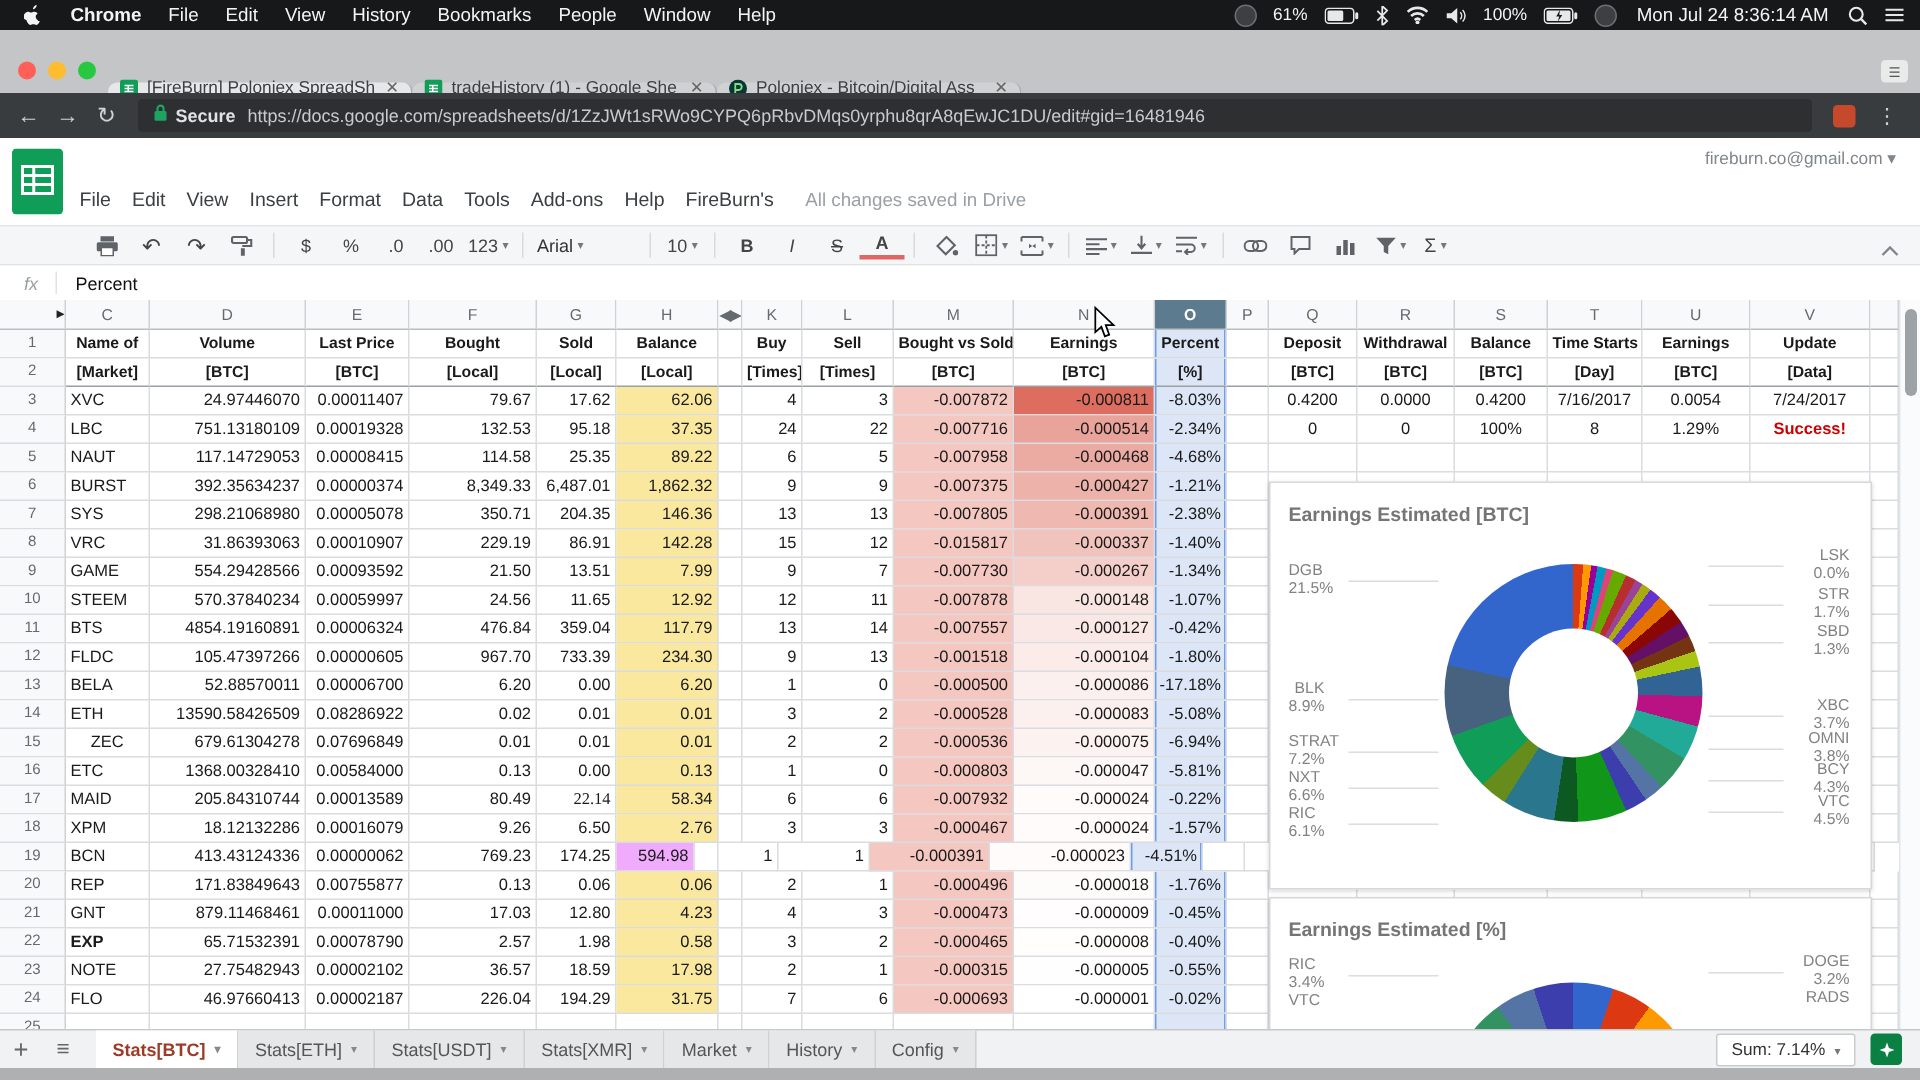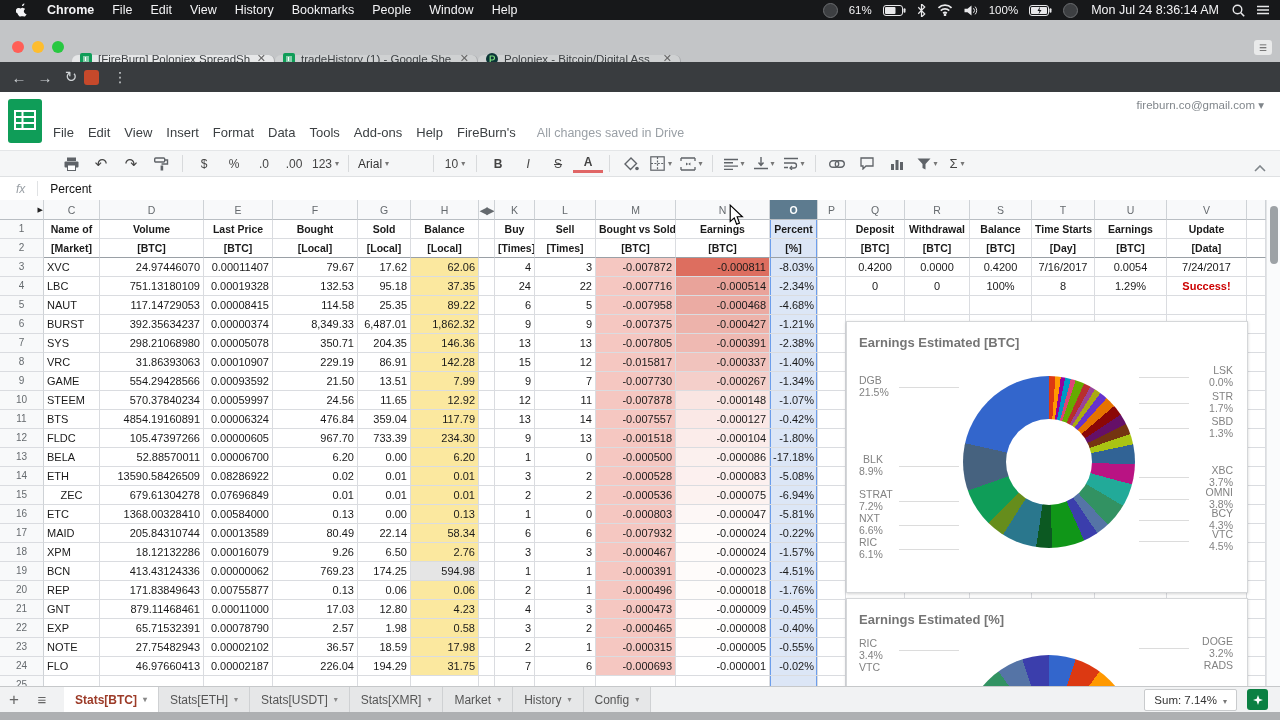--- a/index.html
+++ b/index.html
@@ -242,20 +242,30 @@
           <span class="btab-x">✕</span>
         </div>
       </div>
     <div id="tabov">☰</div>
   </div>
 
   <div id="omnibox">
     <span class="nav-ic" style="margin-left:6px;">←</span>
     <span class="nav-ic">→</span>
     <span class="nav-ic">↻</span>
+    <div id="urlpill">
+      <span>
+        <svg width="10" height="12" viewBox="0 0 10 12">
+            <rect x="1" y="5" width="8" height="6.5" rx="1" fill="#1da462"></rect>
+            <path d="M3 5 V3.4 a2 2 0 0 1 4 0 V5" stroke="#1da462" stroke-width="1.4" fill="none"></path>
+          </svg>
+      </span>
+      <span class="secure">Secure</span>
+      <span class="url">https://docs.google.com/spreadsheets/d/1ZzJWt1sRWo9CYPQ6pRbvDMqs0yrphu8qrA8qEwJC1DU/edit#gid=16481946</span>
+    </div>
     <span class="ext-ic"></span>
     <span class="more-ic">⋮</span>
   </div>
 
   <div id="appheader">
     <span id="sheetslogo">
       <svg width="34" height="44" viewBox="0 0 34 44">
           <rect width="34" height="44" rx="3" fill="#0f9d58"></rect>
           <rect x="7" y="12" width="20" height="18" fill="none" stroke="#fff" stroke-width="2"></rect>
           <path d="M7 18 h20 M7 24 h20 M14.5 12 v18" stroke="#fff" stroke-width="2"></path>
@@ -777,21 +787,21 @@
         <div class="gcell ac" style="width: 72px;"></div>
         <div class="gcell ac" style="width: 80px;"></div>
         <div class="gcell ac" style="width: 19px;"></div>
       </div>
       <div class="grow">
         <div class="gcell rownum" style="width: 44px;">17</div>
         <div class="gcell al" style="width: 56px;">MAID</div>
         <div class="gcell ar" style="width: 104px;">205.84310744</div>
         <div class="gcell ar" style="width: 69px;">0.00013589</div>
         <div class="gcell ar" style="width: 85px;">80.49</div>
-        <div class="gcell ar" style="width: 53px;">22.14</div>
+        <div class="gcell ar" style="width: 53px; font-family: Liberation Serif, serif;">22.14</div>
         <div class="gcell ar" style="width: 68px; background: rgb(251, 232, 159);">58.34</div>
         <div class="gcell ar" style="width: 16px;"></div>
         <div class="gcell ar" style="width: 40px;">6</div>
         <div class="gcell ar" style="width: 61px;">6</div>
         <div class="gcell ar" style="width: 80px; background: rgb(245, 199, 193);">-0.007932</div>
         <div class="gcell ar" style="width: 94px; background: rgb(254, 251, 250);">-0.000024</div>
         <div class="gcell ar osel" style="width: 48px;">-0.22%</div>
         <div class="gcell ar" style="width: 28px;"></div>
         <div class="gcell ac" style="width: 59px;"></div>
         <div class="gcell ac" style="width: 65px;"></div>
@@ -824,21 +834,21 @@
         <div class="gcell ac" style="width: 80px;"></div>
         <div class="gcell ac" style="width: 19px;"></div>
       </div>
       <div class="grow">
         <div class="gcell rownum" style="width: 44px;">19</div>
         <div class="gcell al" style="width: 56px;">BCN</div>
         <div class="gcell ar" style="width: 104px;">413.43124336</div>
         <div class="gcell ar" style="width: 69px;">0.00000062</div>
         <div class="gcell ar" style="width: 85px;">769.23</div>
         <div class="gcell ar" style="width: 53px;">174.25</div>
-        <div class="gcell ar" style="width: 68px; background: #e5e5e5;">594.98</div>
+        <div class="gcell ar" style="width: 52px; background: #f0abfc;">594.98</div>
         <div class="gcell ar" style="width: 16px;"></div>
         <div class="gcell ar" style="width: 40px;">1</div>
         <div class="gcell ar" style="width: 61px;">1</div>
         <div class="gcell ar" style="width: 80px; background: rgb(245, 199, 193);">-0.000391</div>
         <div class="gcell ar" style="width: 94px; background: rgb(254, 251, 250);">-0.000023</div>
         <div class="gcell ar osel" style="width: 48px;">-4.51%</div>
         <div class="gcell ar" style="width: 28px;"></div>
         <div class="gcell ac" style="width: 59px;"></div>
         <div class="gcell ac" style="width: 65px;"></div>
         <div class="gcell ac" style="width: 62px;"></div>
@@ -888,21 +898,21 @@
         <div class="gcell ac" style="width: 59px;"></div>
         <div class="gcell ac" style="width: 65px;"></div>
         <div class="gcell ac" style="width: 62px;"></div>
         <div class="gcell ac" style="width: 63px;"></div>
         <div class="gcell ac" style="width: 72px;"></div>
         <div class="gcell ac" style="width: 80px;"></div>
         <div class="gcell ac" style="width: 19px;"></div>
       </div>
       <div class="grow">
         <div class="gcell rownum" style="width: 44px;">22</div>
-        <div class="gcell al" style="width: 56px;">EXP</div>
+        <div class="gcell al" style="width: 56px; font-weight: bold;">EXP</div>
         <div class="gcell ar" style="width: 104px;">65.71532391</div>
         <div class="gcell ar" style="width: 69px;">0.00078790</div>
         <div class="gcell ar" style="width: 85px;">2.57</div>
         <div class="gcell ar" style="width: 53px;">1.98</div>
         <div class="gcell ar" style="width: 68px; background: rgb(251, 232, 159);">0.58</div>
         <div class="gcell ar" style="width: 16px;"></div>
         <div class="gcell ar" style="width: 40px;">3</div>
         <div class="gcell ar" style="width: 61px;">2</div>
         <div class="gcell ar" style="width: 80px; background: rgb(245, 199, 193);">-0.000465</div>
         <div class="gcell ar" style="width: 94px; background: rgb(255, 254, 253);">-0.000008</div>

